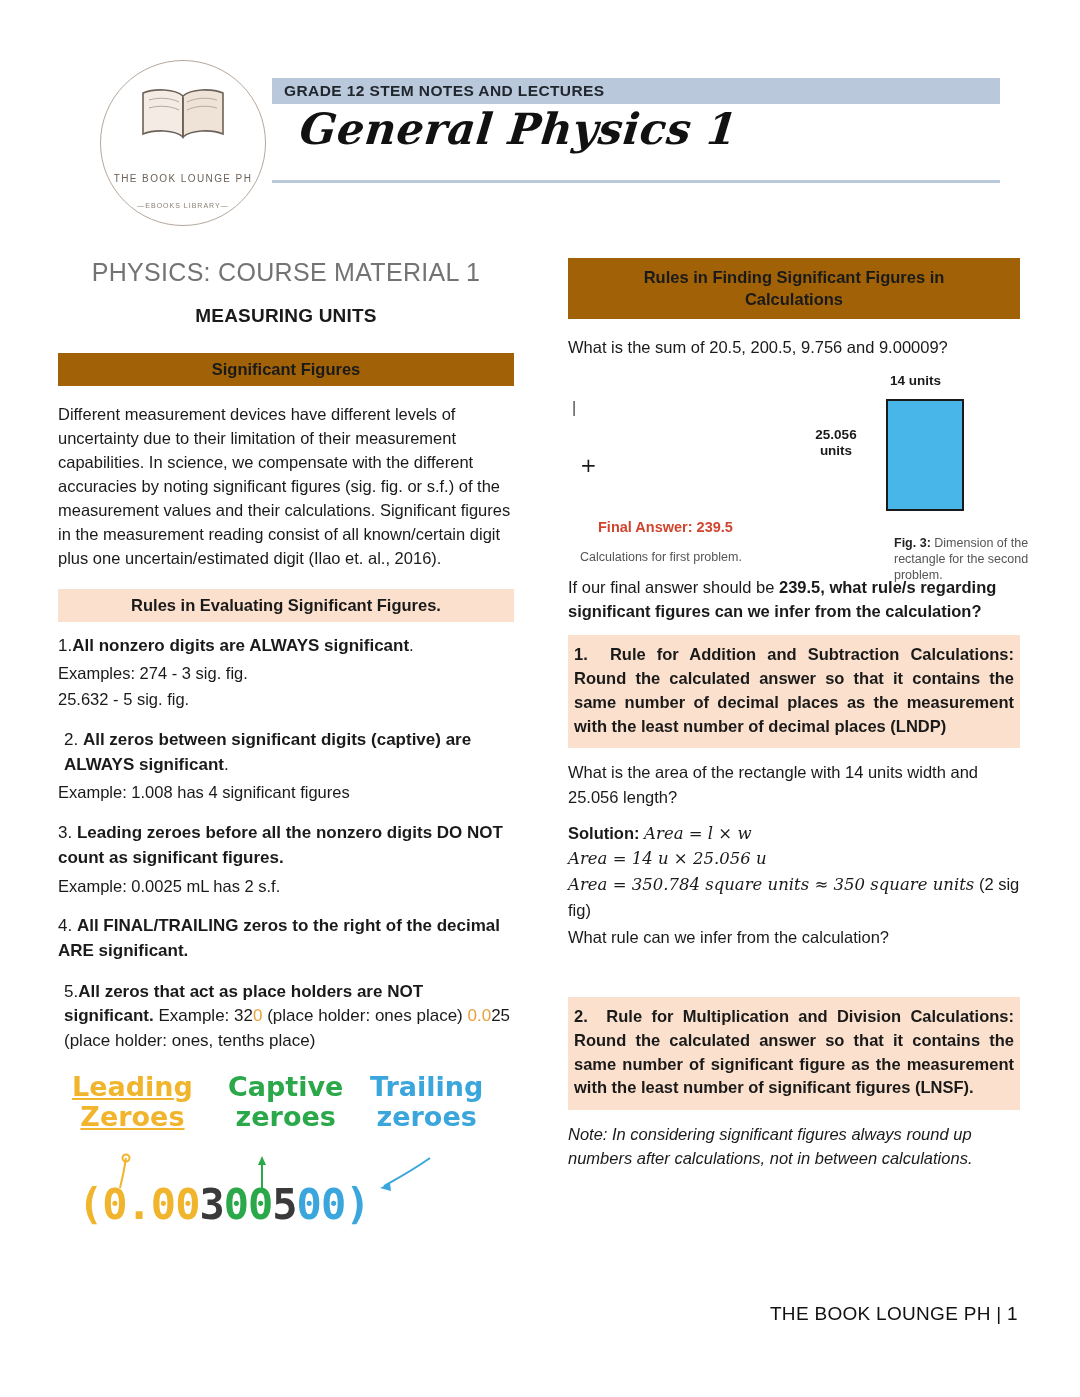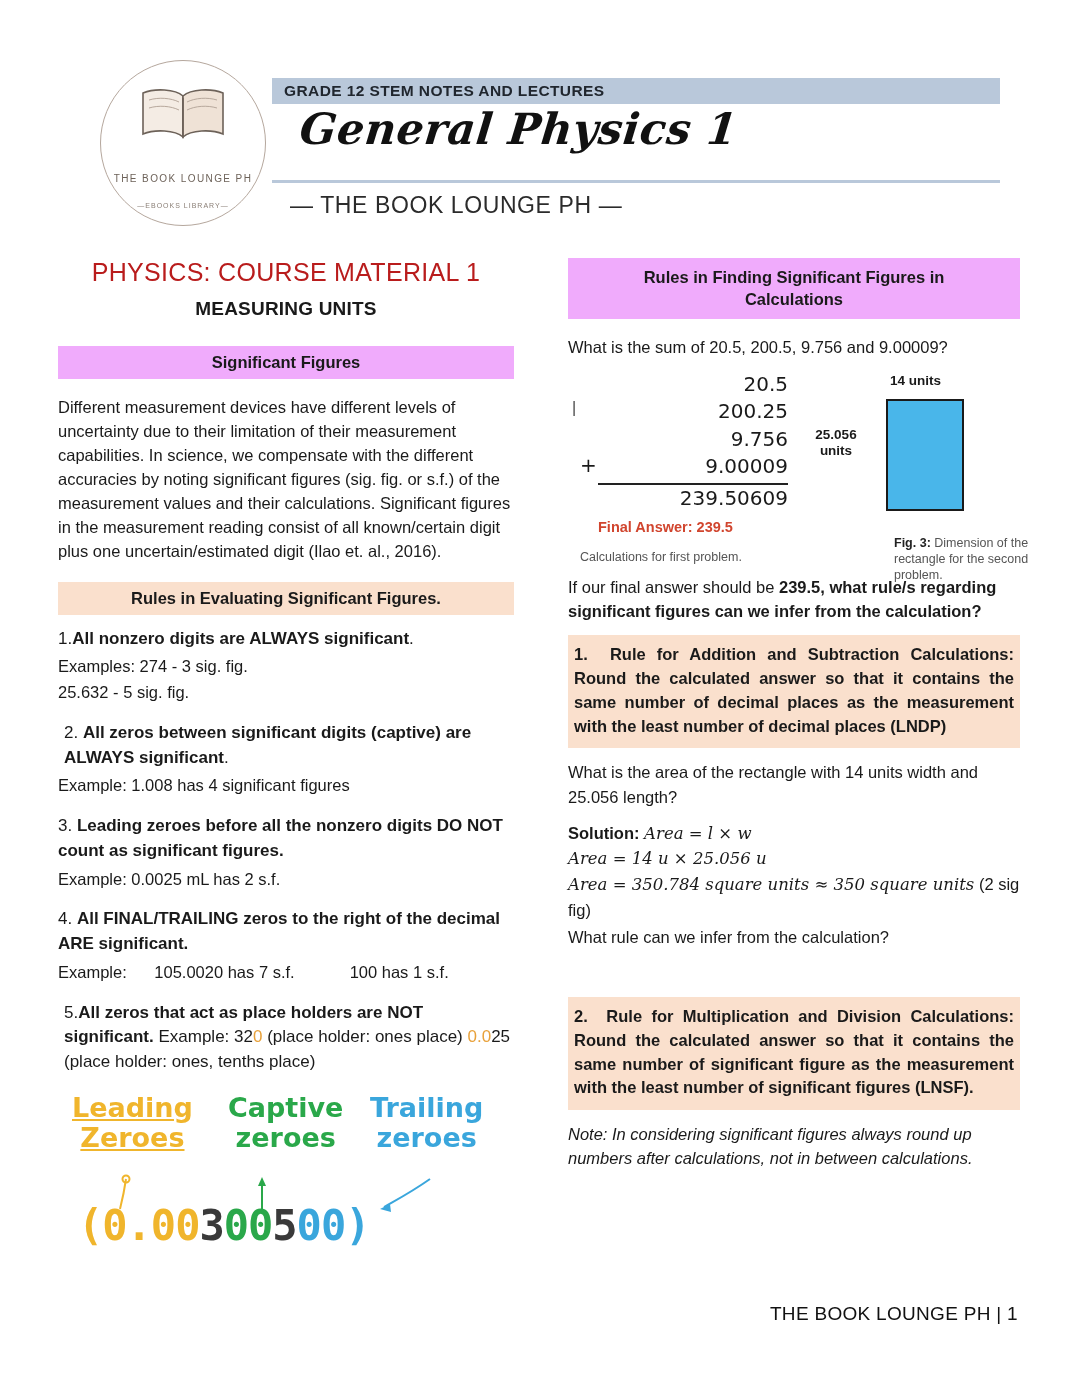--- a/index.html
+++ b/index.html
@@ -118,35 +118,35 @@
   }
   .col-right {
     position: absolute;
     left: 568px;
     top: 258px;
     width: 452px;
   }
 
   .course-title {
     font-size: 25px;
-    color: #b91c1c;
+    color: #737373;
     letter-spacing: 0.3px;
     text-align: center;
-    margin: 0 0 11px 0;
+    margin: 0 0 18px 0;
     font-weight: normal;
   }
   .section-heading {
     font-size: 19px;
     font-weight: bold;
     text-align: center;
     margin: 0 0 26px 0;
     letter-spacing: 0.2px;
   }
   .band-blue {
-    background: #f0abfc;
+    background: #a16207;
     text-align: center;
     font-weight: bold;
     font-size: 16.5px;
     padding: 7px 4px;
     margin-bottom: 16px;
   }
   .band-blue.two-line {
     padding: 8px 10px;
     line-height: 1.35;
   }
@@ -348,21 +348,20 @@
         </svg>
       </div>
       <div class="logo-title">THE BOOK LOUNGE PH</div>
       <div class="logo-sub">—EBOOKS LIBRARY—</div>
     </div>
 
     <div class="header-band"></div>
     <div class="header-kicker">GRADE 12 STEM NOTES AND LECTURES</div>
     <div class="header-title">General Physics 1</div>
     <div class="header-rule"></div>
-    <div class="header-sub">— THE BOOK LOUNGE PH —</div>
   </div>
 
   <div class="col-left">
 
     <div class="course-title">PHYSICS: COURSE MATERIAL 1</div>
     <div class="section-heading">MEASURING UNITS</div>
 
     <div class="band-blue">Significant Figures</div>
 
     <p class="body-text">Different measurement devices have different levels of uncertainty due to their limitation of their measurement capabilities. In science, we compensate with the different accuracies by noting significant figures (sig. fig. or s.f.) of the measurement values and their calculations. Significant figures in the measurement reading consist of all known/certain digit plus one uncertain/estimated digit (Ilao et. al., 2016).</p>
@@ -381,21 +380,20 @@
     <div class="ex">Example: 1.008 has 4 significant figures</div>
 
     <div class="rule-item rule-gap">
       <span>3.</span> <b>Leading zeroes before all the nonzero digits DO NOT count as significant figures.</b>
     </div>
     <div class="ex">Example: 0.0025 mL has 2 s.f.</div>
 
     <div class="rule-item rule-gap">
       <span>4.</span> <b>All FINAL/TRAILING zeros to the right of the decimal ARE significant.</b>
     </div>
-    <div class="ex" style="white-space:pre">Example:      105.0020 has 7 s.f.            100 has 1 s.f.</div>
 
     <div class="rule-item rule-gap indent2">
       <span>5.</span><b>All zeros that act as place holders are NOT significant.</b><span>&nbsp;Example: 32<span class="orange">0</span> (place holder: ones place) <span class="orange">0.0</span>25 (place holder: ones, tenths place)</span>
     </div>
 
     <div class="zeroes-fig">
       <svg class="arrow-svg" width="440" height="180">
         <path d="M68 86 C66 100, 64 108, 62 116" stroke="#f0b52c" stroke-width="2" fill="none"></path>
         <circle cx="68" cy="86" r="3.5" fill="none" stroke="#f0b52c" stroke-width="2"></circle>
         <path d="M204 86 L204 116" stroke="#2aa84a" stroke-width="2" fill="none"></path>
@@ -426,27 +424,20 @@
     <div class="band-blue two-line">
       <span>Rules in Finding Significant Figures in</span><br>
       <span>Calculations</span>
     </div>
 
     <p class="body-text">What is the sum of 20.5, 200.5, 9.756 and 9.00009?</p>
 
     <div class="calc-area">
       <div class="tick">|</div>
       <div class="plus-sign">+</div>
-      <div class="sum-block">
-        <div>20.5</div>
-        <div>200.25</div>
-        <div>9.756</div>
-        <div class="sum-line">9.00009</div>
-        <div>239.50609</div>
-      </div>
       <div class="final-answer">Final Answer: 239.5</div>
 
       <div class="rect-top-label">14 units</div>
       <div class="rect-fig"></div>
       <div class="rect-left-label">
         <span>25.056</span><br>
         <span>units</span>
       </div>
 
       <div class="caption cap1">Calculations for first problem.</div>

